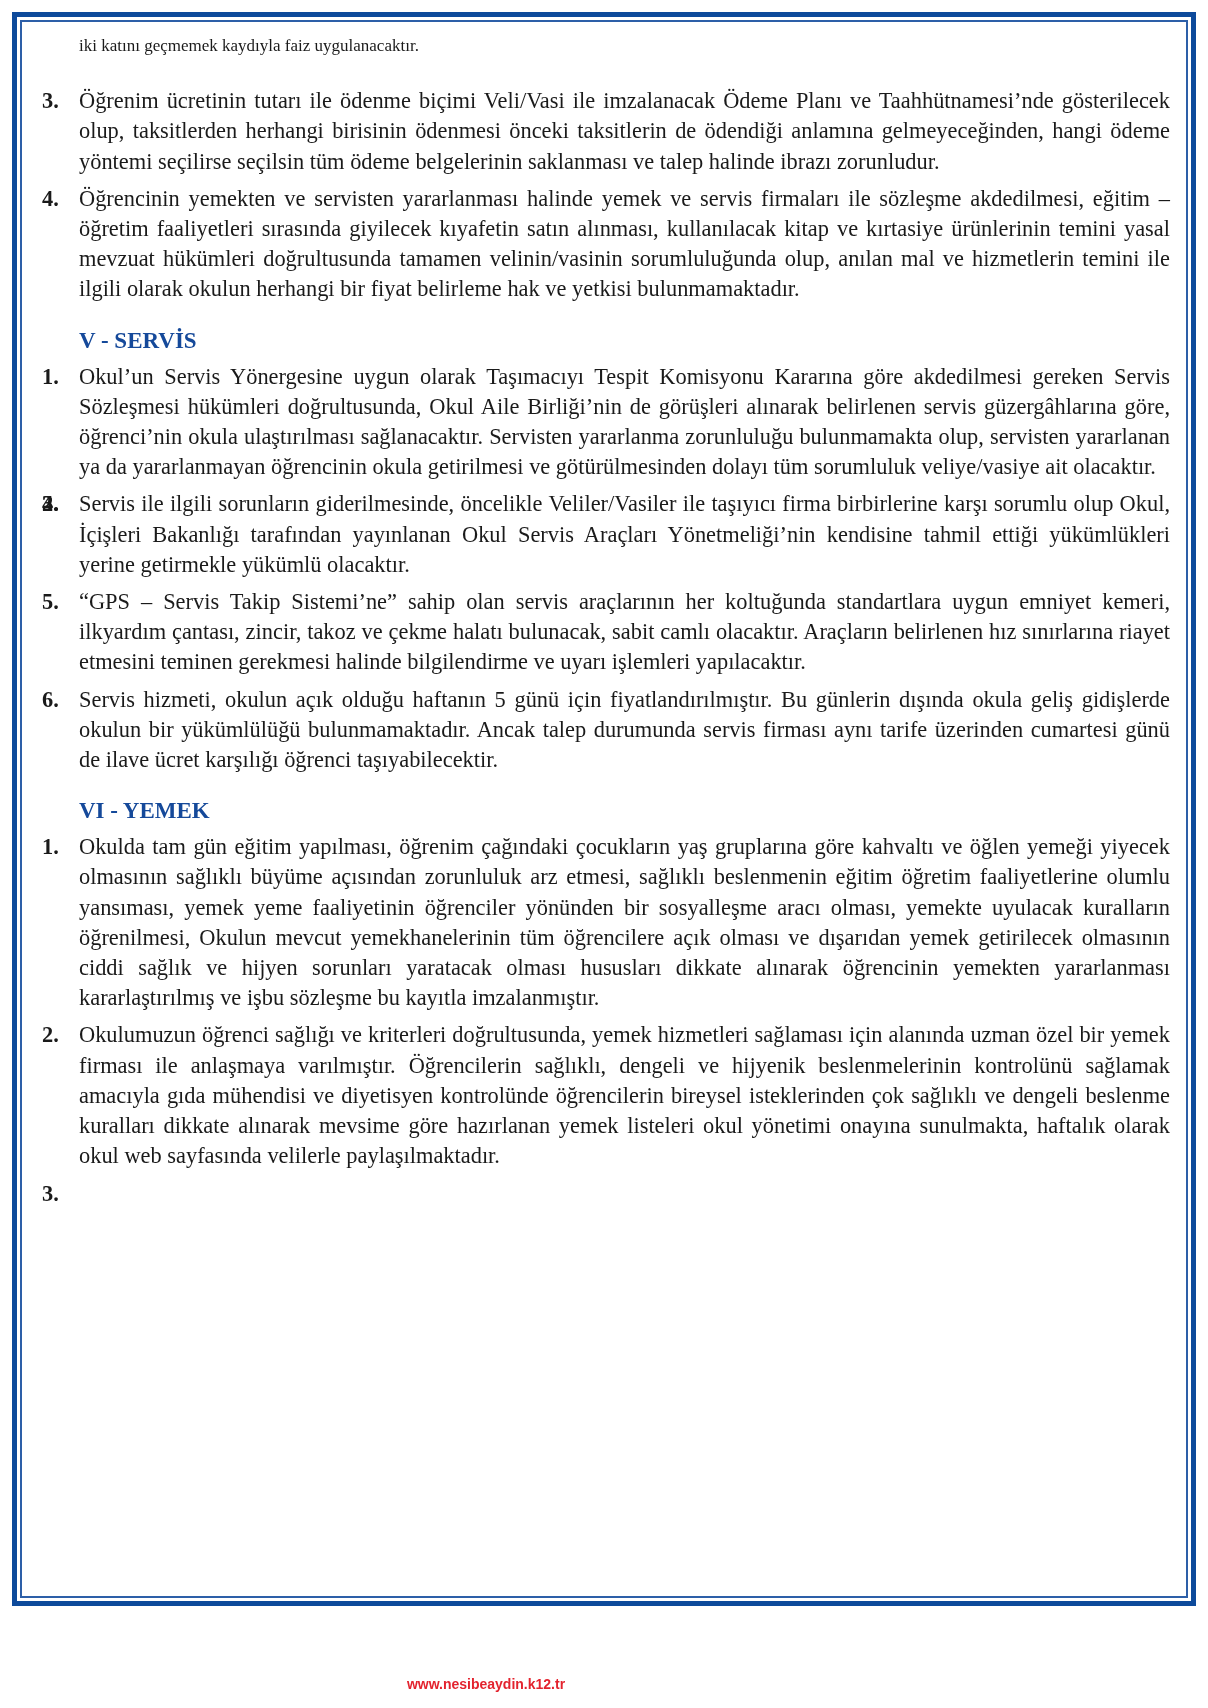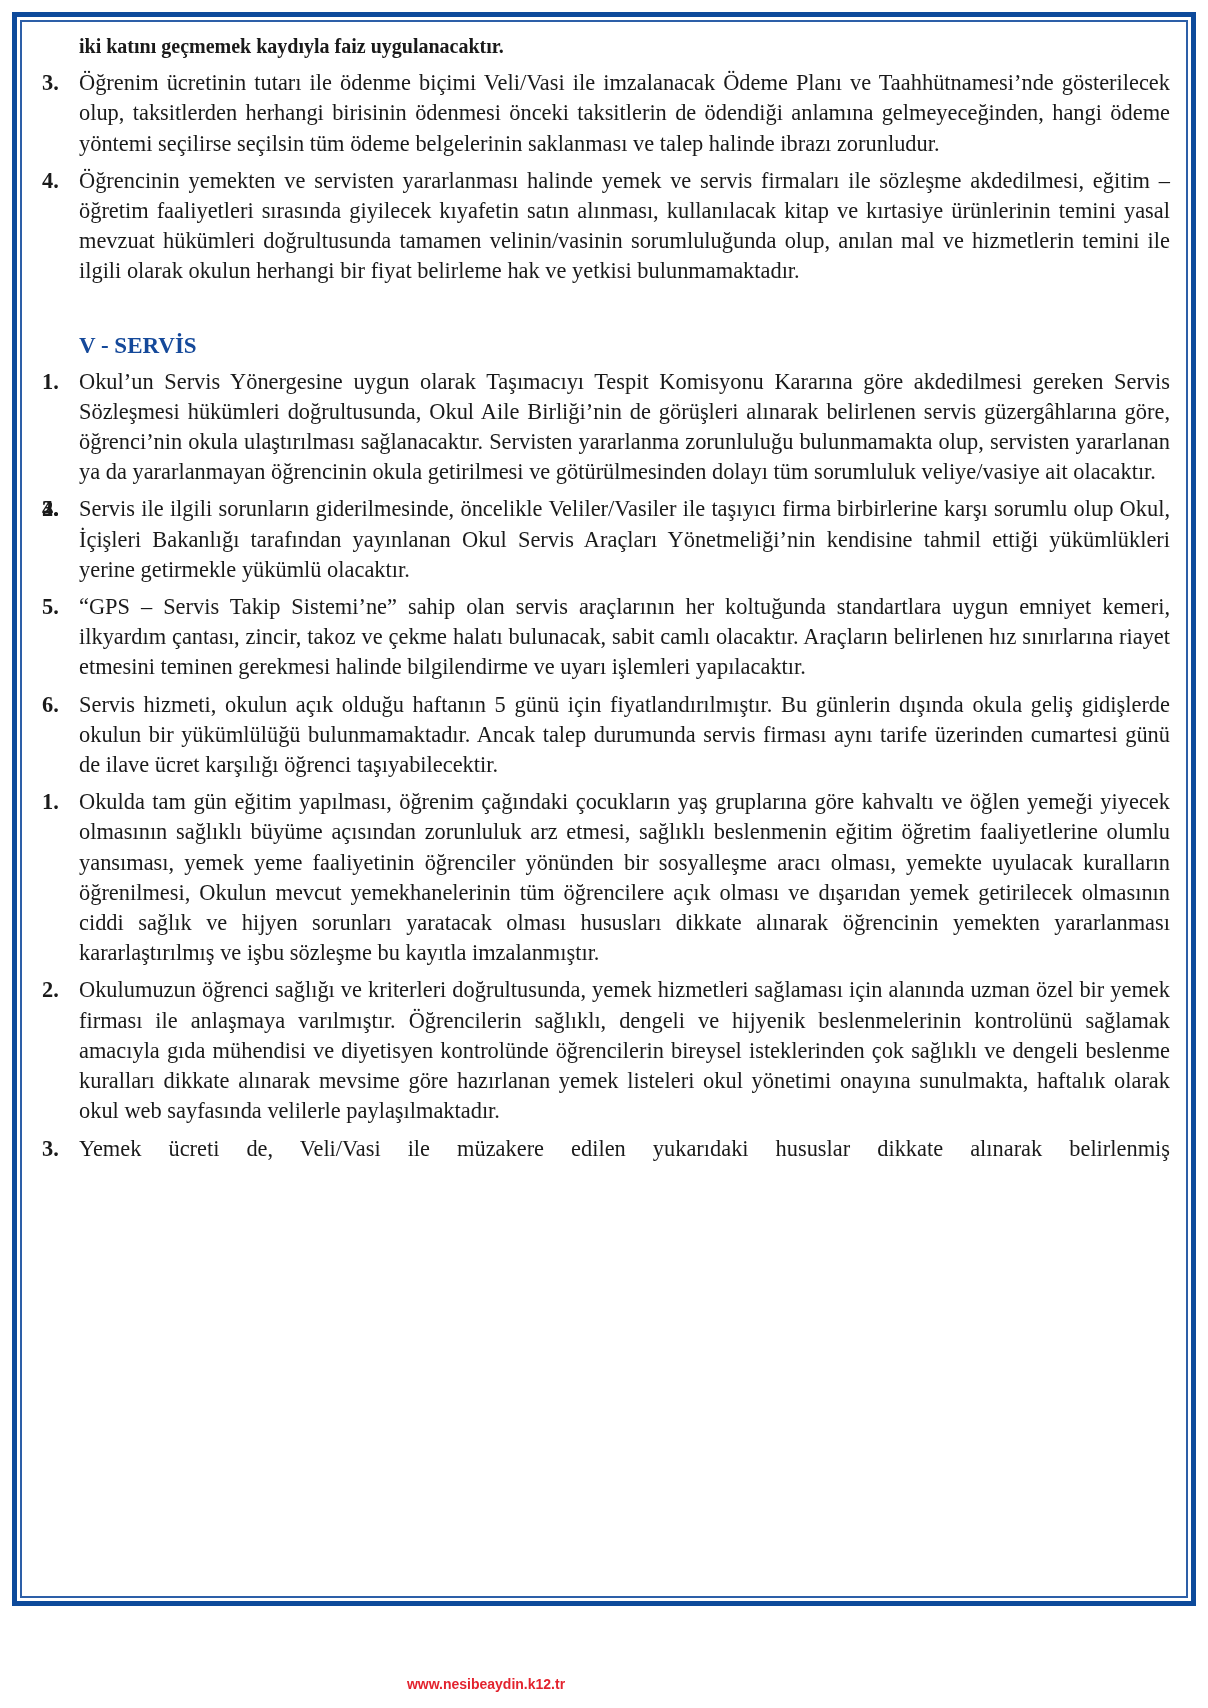--- a/index.html
+++ b/index.html
@@ -6,23 +6,23 @@
   body { width: 1208px; height: 1708px; position: relative; overflow: hidden;
          font-family: "Liberation Serif", serif; color: #1a1a1a; }
   .frame-outer { position: absolute; left: 12px; top: 12px; width: 1184px; height: 1594px;
                  box-sizing: border-box; border: 5px solid #0d4a9b; }
   .frame-inner { position: absolute; left: 20px; top: 20px; width: 1168px; height: 1578px;
                  box-sizing: border-box; border: 2px solid #2d5fa8; }
   .content { position: absolute; left: 42px; top: 31px; width: 1128px; }
   .item { position: relative; padding-left: 37px; font-size: 22.4px; line-height: 30.2px;
           text-align: justify; margin-bottom: 7px; }
   .item .num { position: absolute; left: 0; top: 0; font-weight: bold; }
-  .cont { padding-left: 37px; font-size: 20px; line-height: 30.2px; text-align: justify; margin-bottom: 7px; font-weight: bold; }
+  .cont { padding-left: 37px; font-size: 17px; line-height: 30.2px; text-align: justify; margin-bottom: 25px; }
   .heading { padding-left: 37px; font-size: 23px; font-weight: bold; color: #15499a;
-             line-height: 30px; margin-top: 44px; margin-bottom: 6px; }
+             line-height: 30px; margin-top: 21px; margin-bottom: 6px; }
   .footer { position: absolute; left: 0; width: 972px; top: 1676px; text-align: center;
             font-family: "Liberation Sans", sans-serif; font-weight: bold; font-size: 14px; color: #e3232e; }
 </style>
 </head>
 <body>
 
 <div class="frame-outer"></div>
 <div class="frame-inner"></div>
 
 <div class="content">
@@ -54,27 +54,27 @@
   </div>
   <div class="item">
     <span class="num">5.</span>
     <span>“GPS – Servis Takip Sistemi’ne” sahip olan servis araçlarının her koltuğunda standartlara uygun emniyet kemeri, ilkyardım çantası, zincir, takoz ve çekme halatı bulunacak, sabit camlı olacaktır. Araçların belirlenen hız sınırlarına riayet etmesini teminen gerekmesi halinde bilgilendirme ve uyarı işlemleri yapılacaktır.</span>
   </div>
   <div class="item">
     <span class="num">6.</span>
     <span>Servis hizmeti, okulun açık olduğu haftanın 5 günü için fiyatlandırılmıştır. Bu günlerin dışında okula geliş gidişlerde okulun bir yükümlülüğü bulunmamaktadır. Ancak talep durumunda servis firması aynı tarife üzerinden cumartesi günü de ilave ücret karşılığı öğrenci taşıyabilecektir.</span>
   </div>
 
+  <div class="heading">VI - YEMEK</div>
   <div class="item">
     <span class="num">1.</span>
     <span>Okulda tam gün eğitim yapılması, öğrenim çağındaki çocukların yaş gruplarına göre kahvaltı ve öğlen yemeği yiyecek olmasının sağlıklı büyüme açısından zorunluluk arz etmesi, sağlıklı beslenmenin eğitim öğretim faaliyetlerine olumlu yansıması, yemek yeme faaliyetinin öğrenciler yönünden bir sosyalleşme aracı olması, yemekte uyulacak kuralların öğrenilmesi, Okulun mevcut yemekhanelerinin tüm öğrencilere açık olması ve dışarıdan yemek getirilecek olmasının ciddi sağlık ve hijyen sorunları yaratacak olması hususları dikkate alınarak öğrencinin yemekten yararlanması kararlaştırılmış ve işbu sözleşme bu kayıtla imzalanmıştır.</span>
   </div>
   <div class="item">
     <span class="num">2.</span>
     <span>Okulumuzun öğrenci sağlığı ve kriterleri doğrultusunda, yemek hizmetleri sağlaması için  alanında uzman özel bir yemek firması ile anlaşmaya varılmıştır. Öğrencilerin sağlıklı, dengeli ve hijyenik beslenmelerinin kontrolünü sağlamak amacıyla gıda mühendisi ve diyetisyen kontrolünde öğrencilerin bireysel isteklerinden çok sağlıklı ve dengeli beslenme kuralları dikkate alınarak mevsime göre hazırlanan yemek listeleri okul yönetimi onayına sunulmakta, haftalık  olarak okul web sayfasında velilerle paylaşılmaktadır.</span>
   </div>
   <div class="item" style="text-align-last: justify;">
     <span class="num">3.</span>
-    <span>Yemek ücreti de, Veli/Vasi ile müzakere edilen yukarıdaki hususlar dikkate alınarak belirlenmiş</span>
   </div>
 </div>
 
 <div class="footer">www.nesibeaydin.k12.tr</div>
 
 </body></html>

